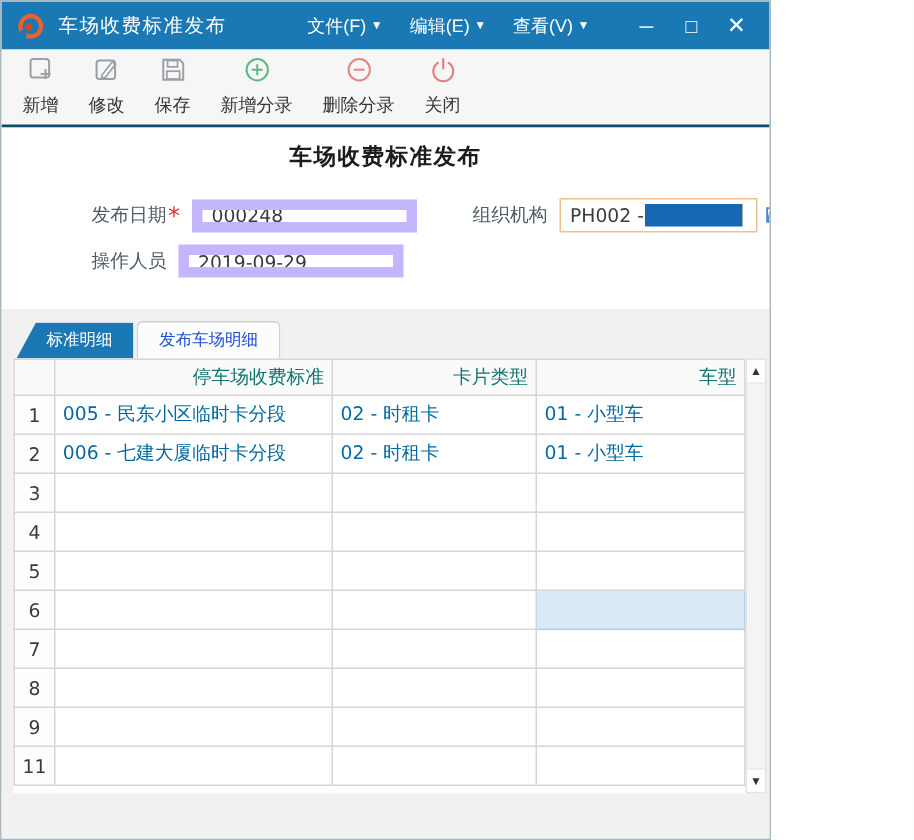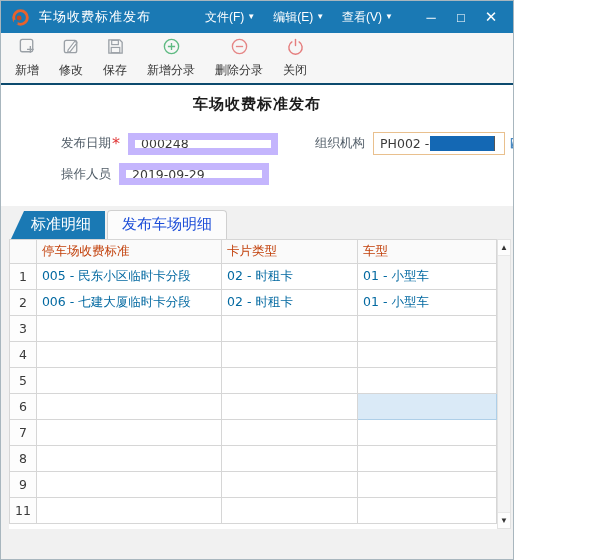--- a/index.html
+++ b/index.html
@@ -49,37 +49,37 @@
     height:23px; width:132px; border:1px solid #e9c08e; background:#fff; margin-left:8px;
     display:flex; align-items:center; padding:0 1px 0 6px; font-size:12.5px; color:#3a3a3a;
   }
   .redacted { display:inline-block; width:64px; height:15px; background:#1468b4; margin-left:1px; }
   .caret { display:inline-block; width:1px; height:15px; background:#555; }
   .folder-btn { background:none; border:none; margin-left:5px; display:flex; align-items:center; }
   .folder-btn svg { width:17px; height:15px; }
   
   .tab-panel { flex:1; background:#f1f1f1; display:flex; flex-direction:column; padding-top:8px; }
   .tabs { display:flex; margin-left:10px; align-items:flex-end; height:25px; }
-  .tab { font-size:15px; padding:4px 14px 5px 14px; border:none; white-space:nowrap; }
+  .tab { font-size:11px; padding:4px 14px 5px 14px; border:none; white-space:nowrap; }
   .tab.active {
     background:#1a79b4; color:#fff;
     clip-path:polygon(13px 0, 100% 0, 100% 100%, 0 100%);
     padding-left:20px; position:relative; z-index:2;
   }
   .tab.inactive {
     background:#fcfcfc; color:#1d4ed8; border:1px solid #d0d0d0; border-bottom:none;
     border-radius:4px 4px 0 0; margin-left:2px;
   }
   .grid-area { display:flex; align-items:flex-start; background:#fff; margin:0 2px 0 8px; flex:0 0 290px; }
   table.grid { border-collapse:collapse; table-layout:fixed; }
   table.grid th, table.grid td {
     border:1px solid #d6d6d6; font-weight:normal; font-size:12.5px;
     overflow:hidden; white-space:nowrap; height:26px; padding:0 5px;
   }
-  table.grid th { background:#fafafa; color:#c2410c; text-align:left; height:24px; }
+  table.grid th { background:#fafafa; color:#0f766e; text-align:right; height:24px; }
   td.rownum { text-align:center; color:#3a3a3a; background:#fdfdfd; }
   td.cell { color:#0369a1; text-align:left; }
   td.cell.hl { background:#daeaf7; border:1px solid #aecfe8; }
   .void { flex:1; background:#fff; align-self:stretch; }
   .vscroll {
     flex:0 0 14px; align-self:stretch; background:#f4f4f4; border:1px solid #e2e2e2;
     display:flex; flex-direction:column; justify-content:space-between;
   }
   .scroll-btn { height:16px; background:#fdfdfd; border:none; border-bottom:1px solid #e8e8e8;
                 font-size:8px; color:#333; line-height:16px; padding:0; }

